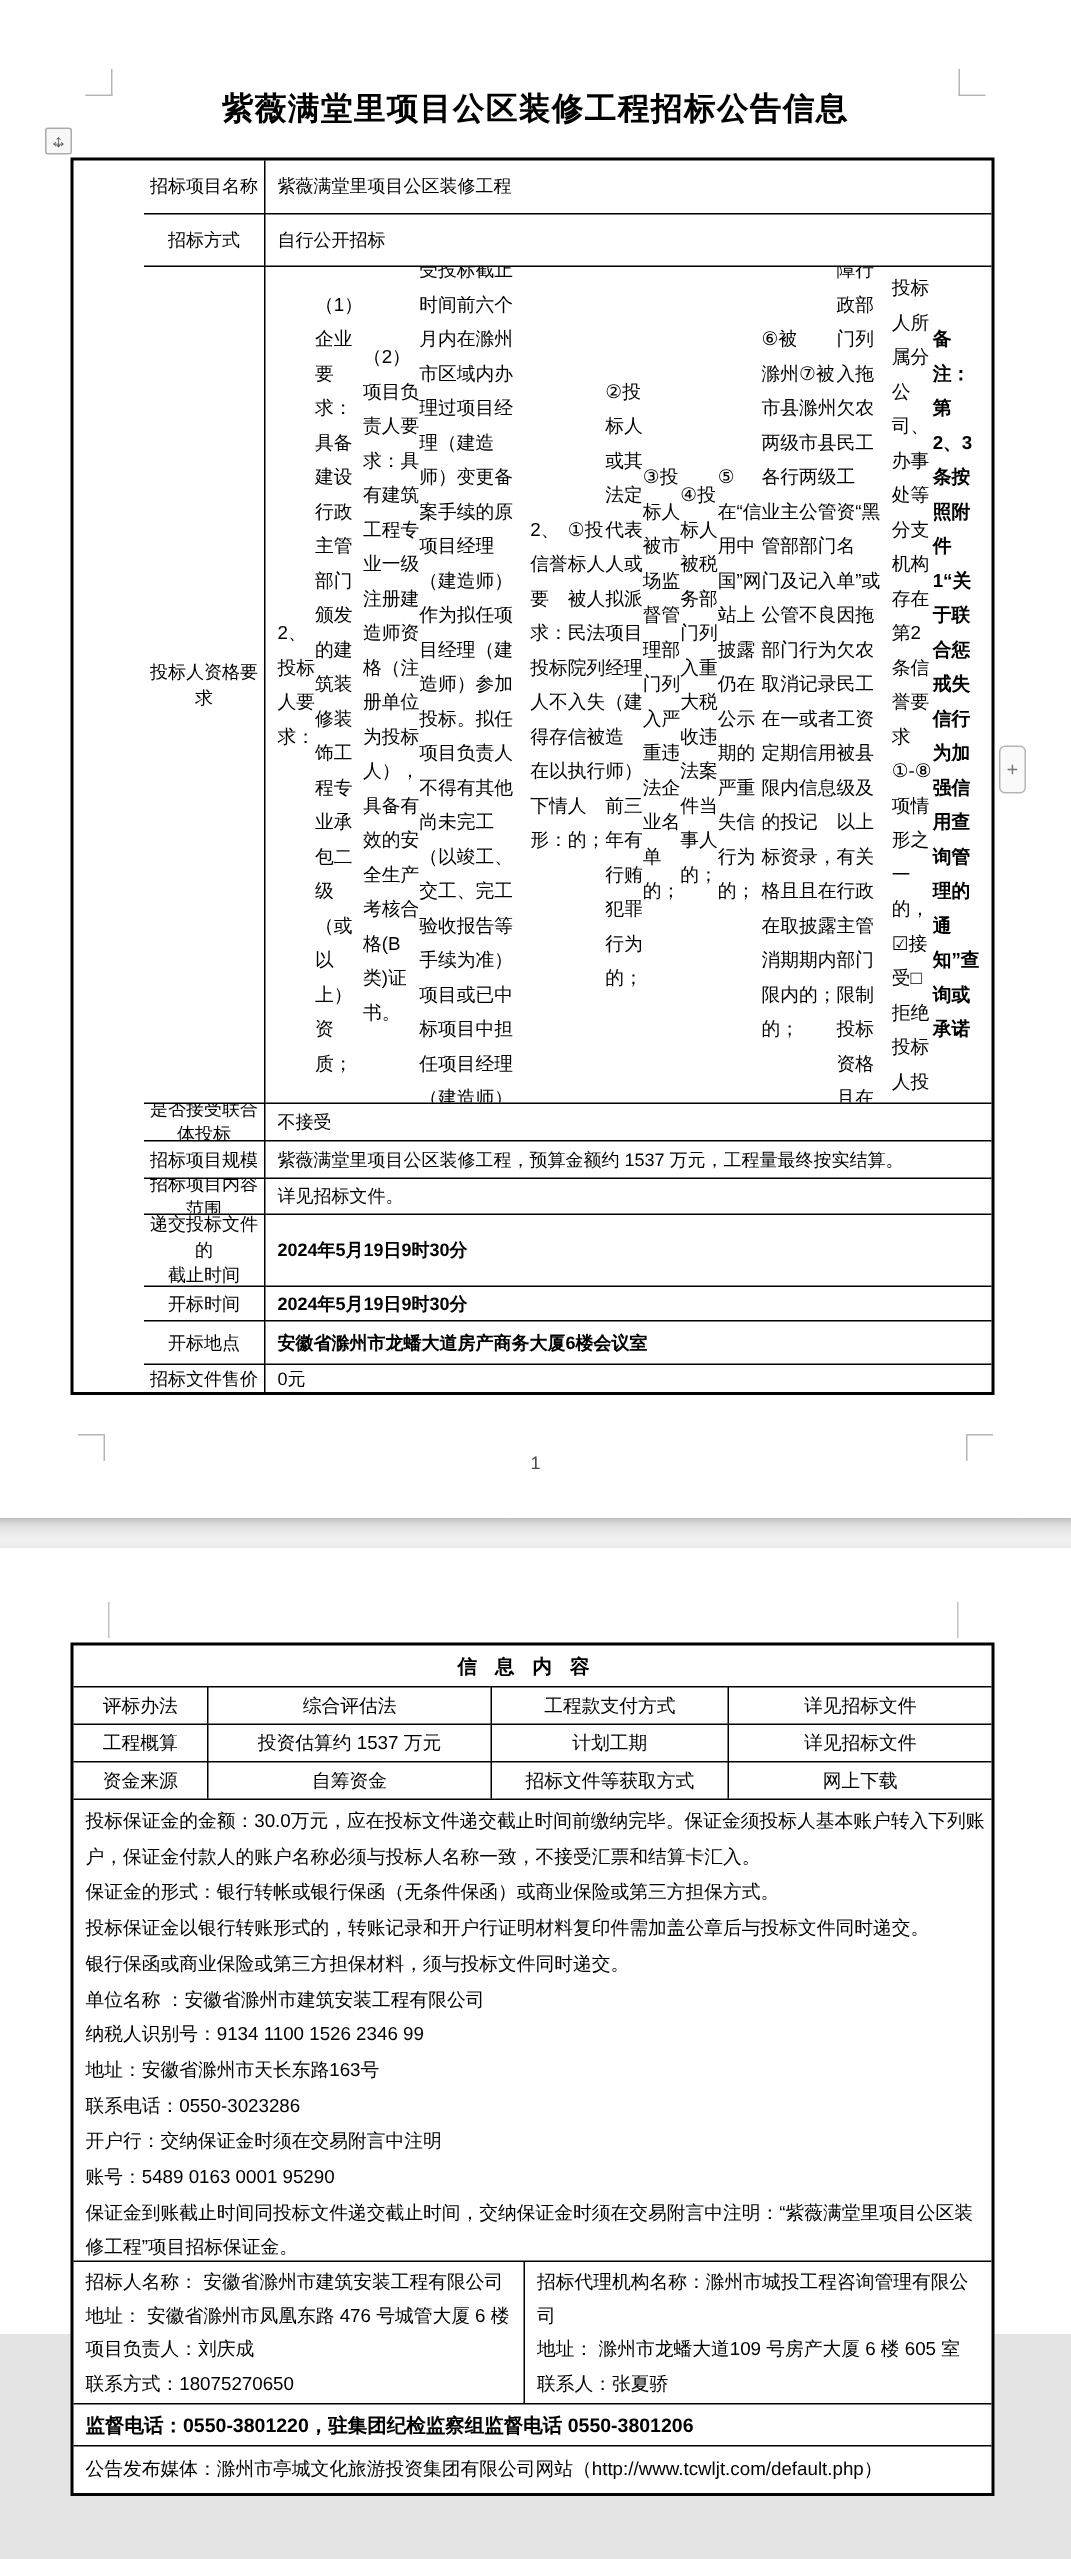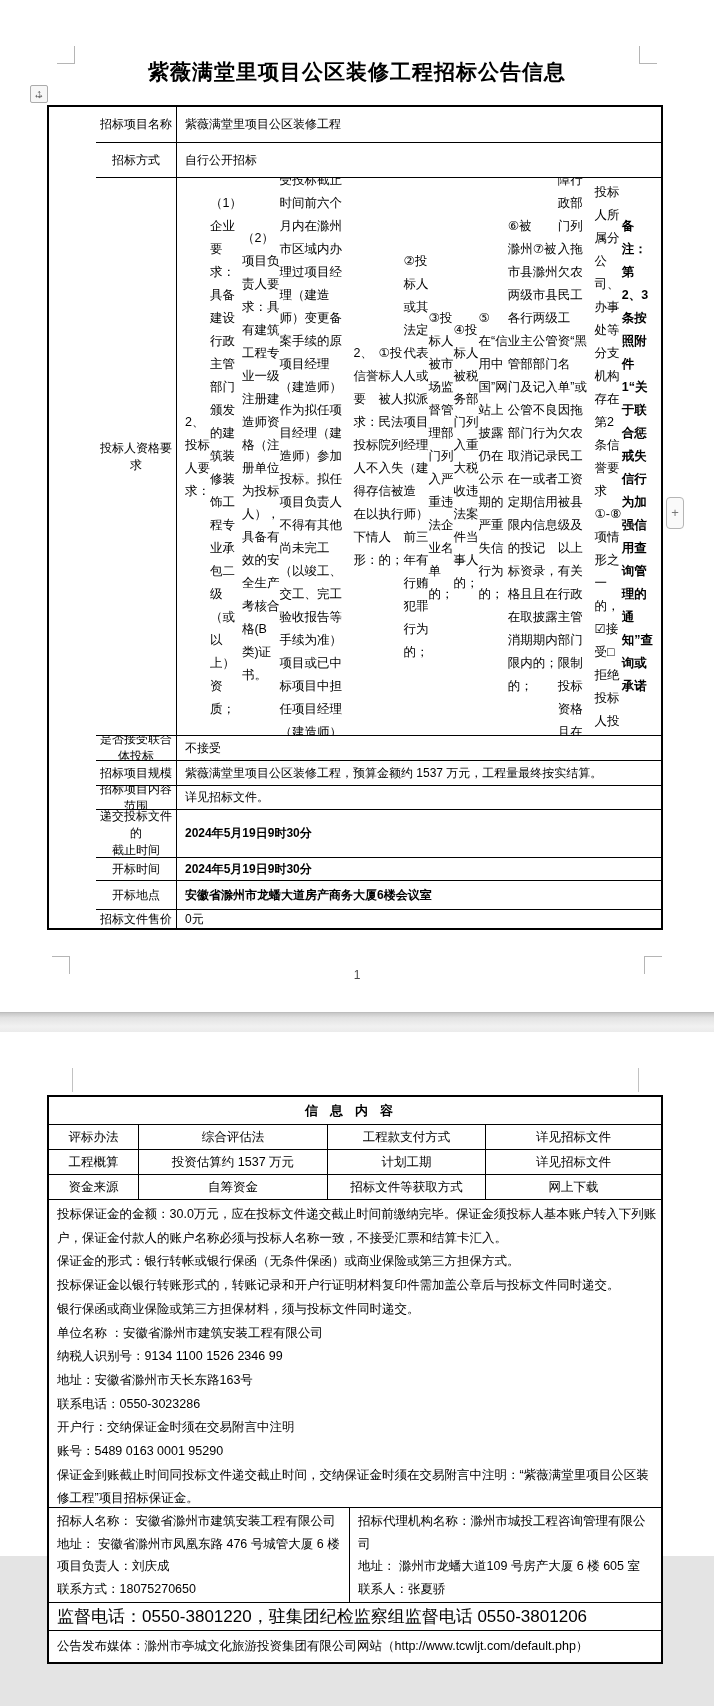--- a/index.html
+++ b/index.html
@@ -90,21 +90,21 @@
     padding:3px 4px 0 8px;overflow:hidden;
   }
   .deposit p{margin:0;line-height:23.7px;font-size:12.5px;}
   .twocol{border-top:1px solid #000;display:flex;height:95px;box-sizing:border-box;}
   .twocol .col{box-sizing:border-box;padding:2px 8px 0 8px;overflow:hidden;}
   .twocol .col.left{width:301px;border-right:1px solid #000;}
   .twocol .col.right{flex:1;}
   .twocol p{margin:0;line-height:22.5px;font-size:12.5px;}
   .suprow{
     border-top:1px solid #000;height:28px;box-sizing:border-box;overflow:hidden;
-    display:flex;align-items:center;padding:0 8px;font-weight:normal;font-size:17px;
+    display:flex;align-items:center;padding:0 8px;font-weight:bold;font-size:13px;
   }
   .mediarow{
     border-top:1px solid #000;height:32px;box-sizing:border-box;overflow:hidden;
     display:flex;align-items:center;padding:0 8px;font-size:12.5px;
   }
 </style>
 </head>
 <body>
 
 <div class="page page1">

